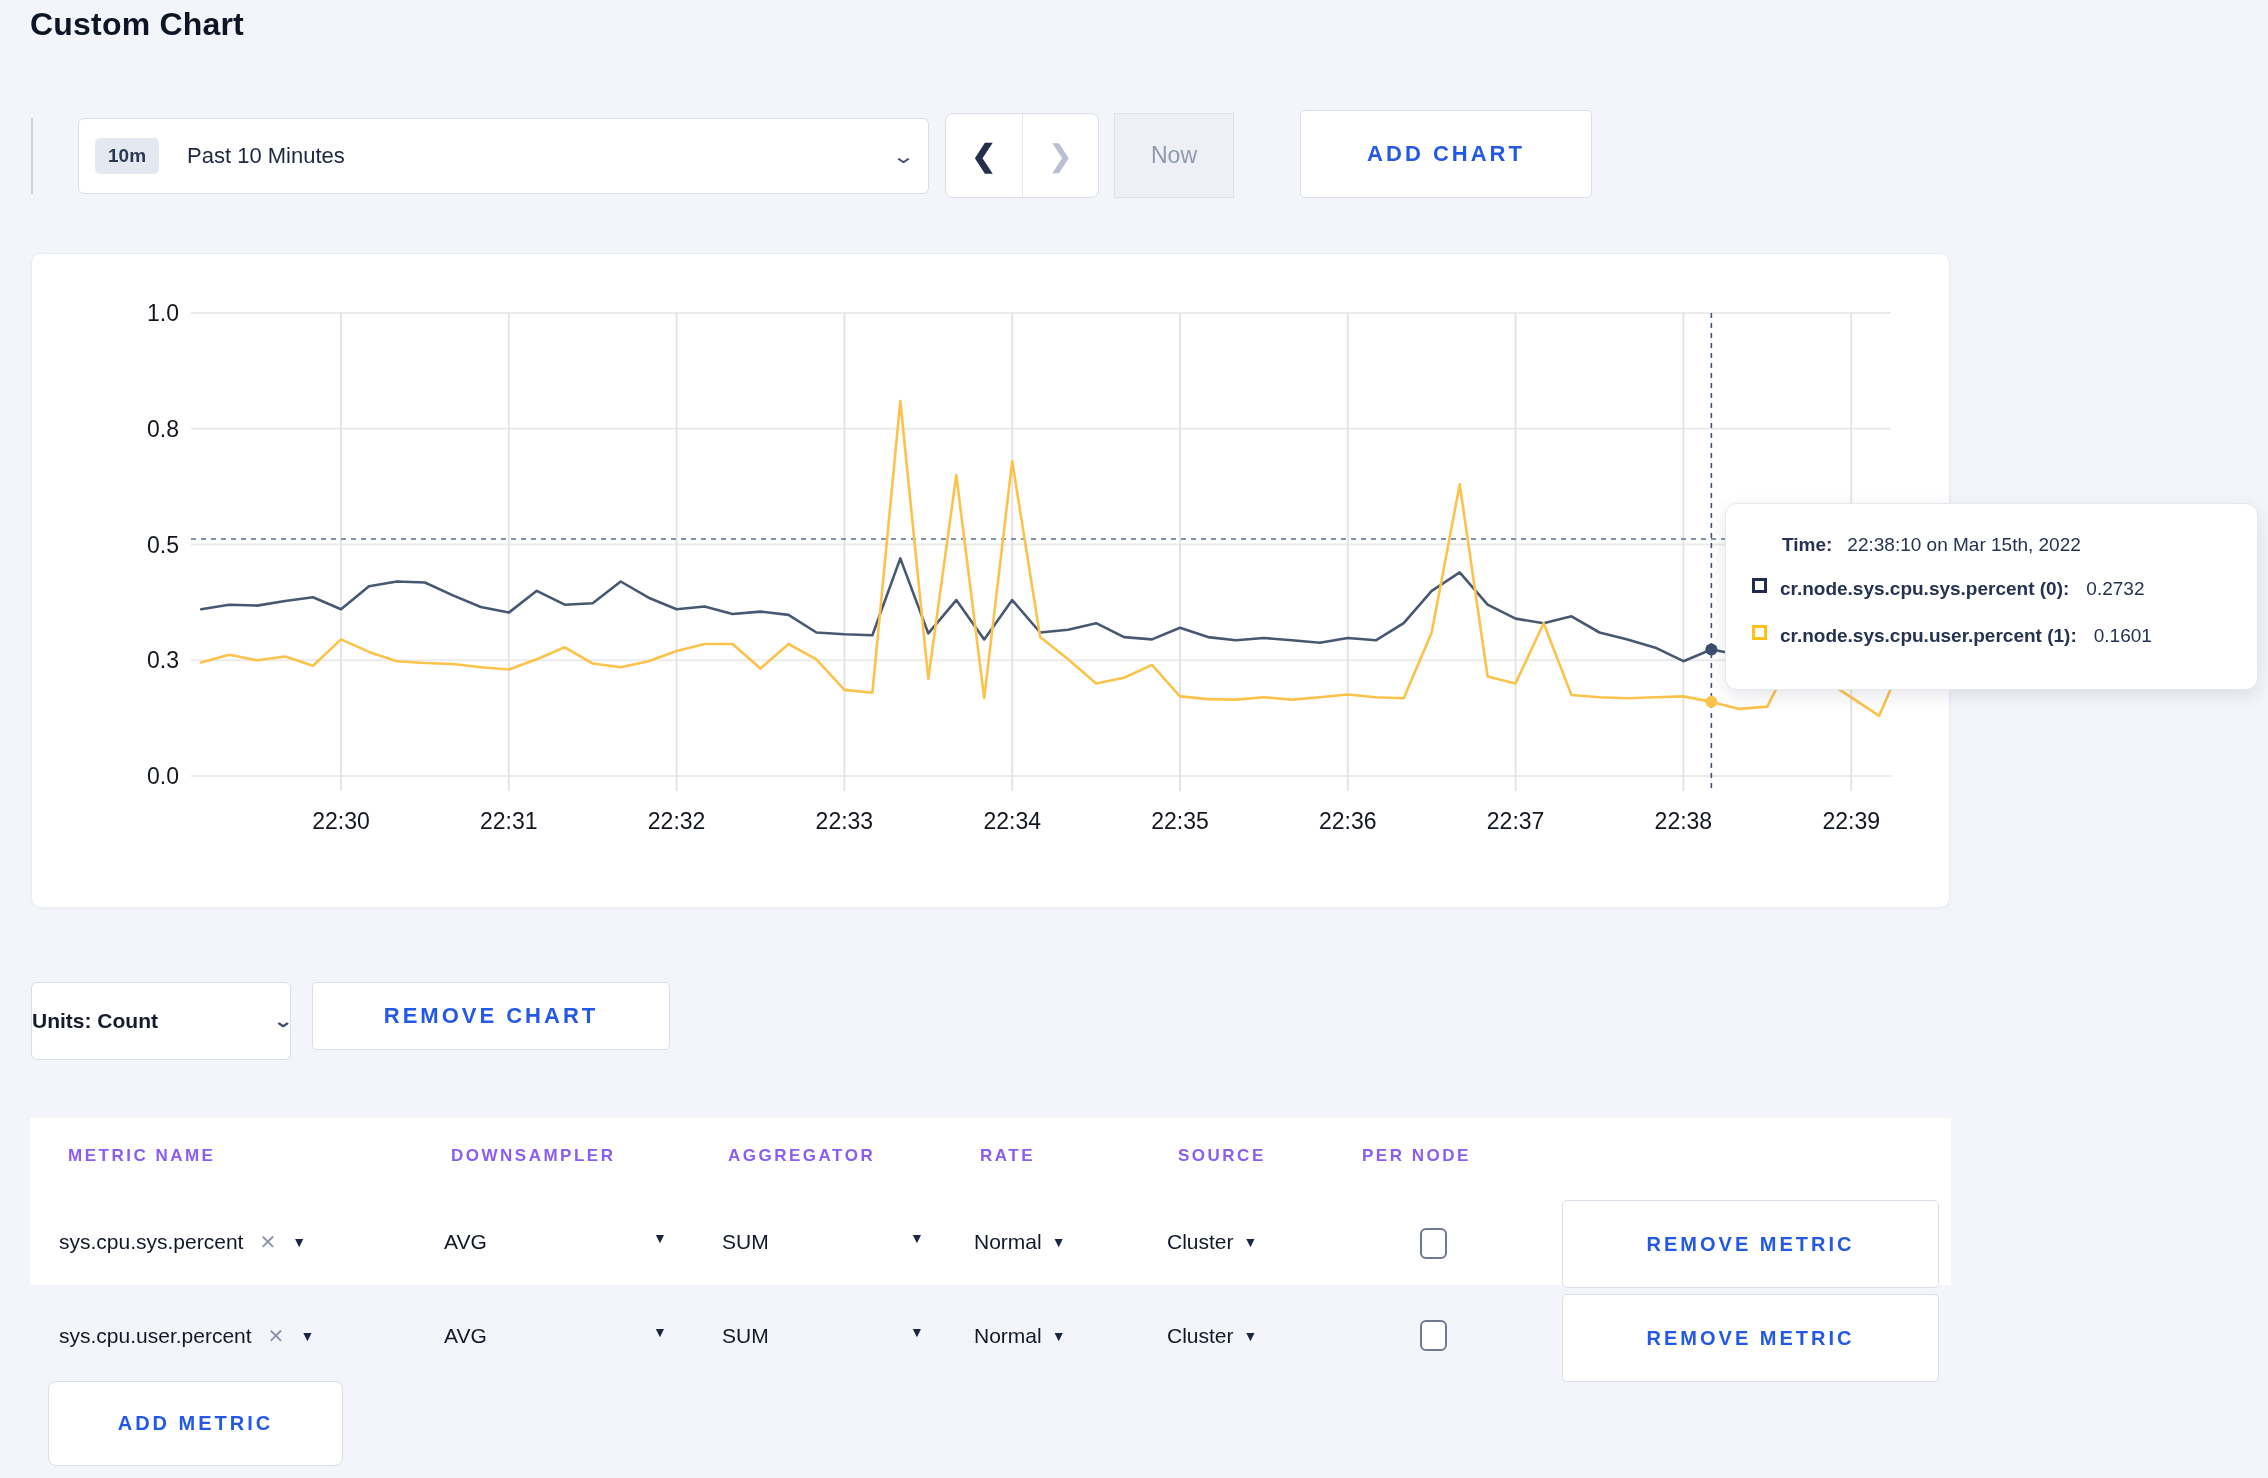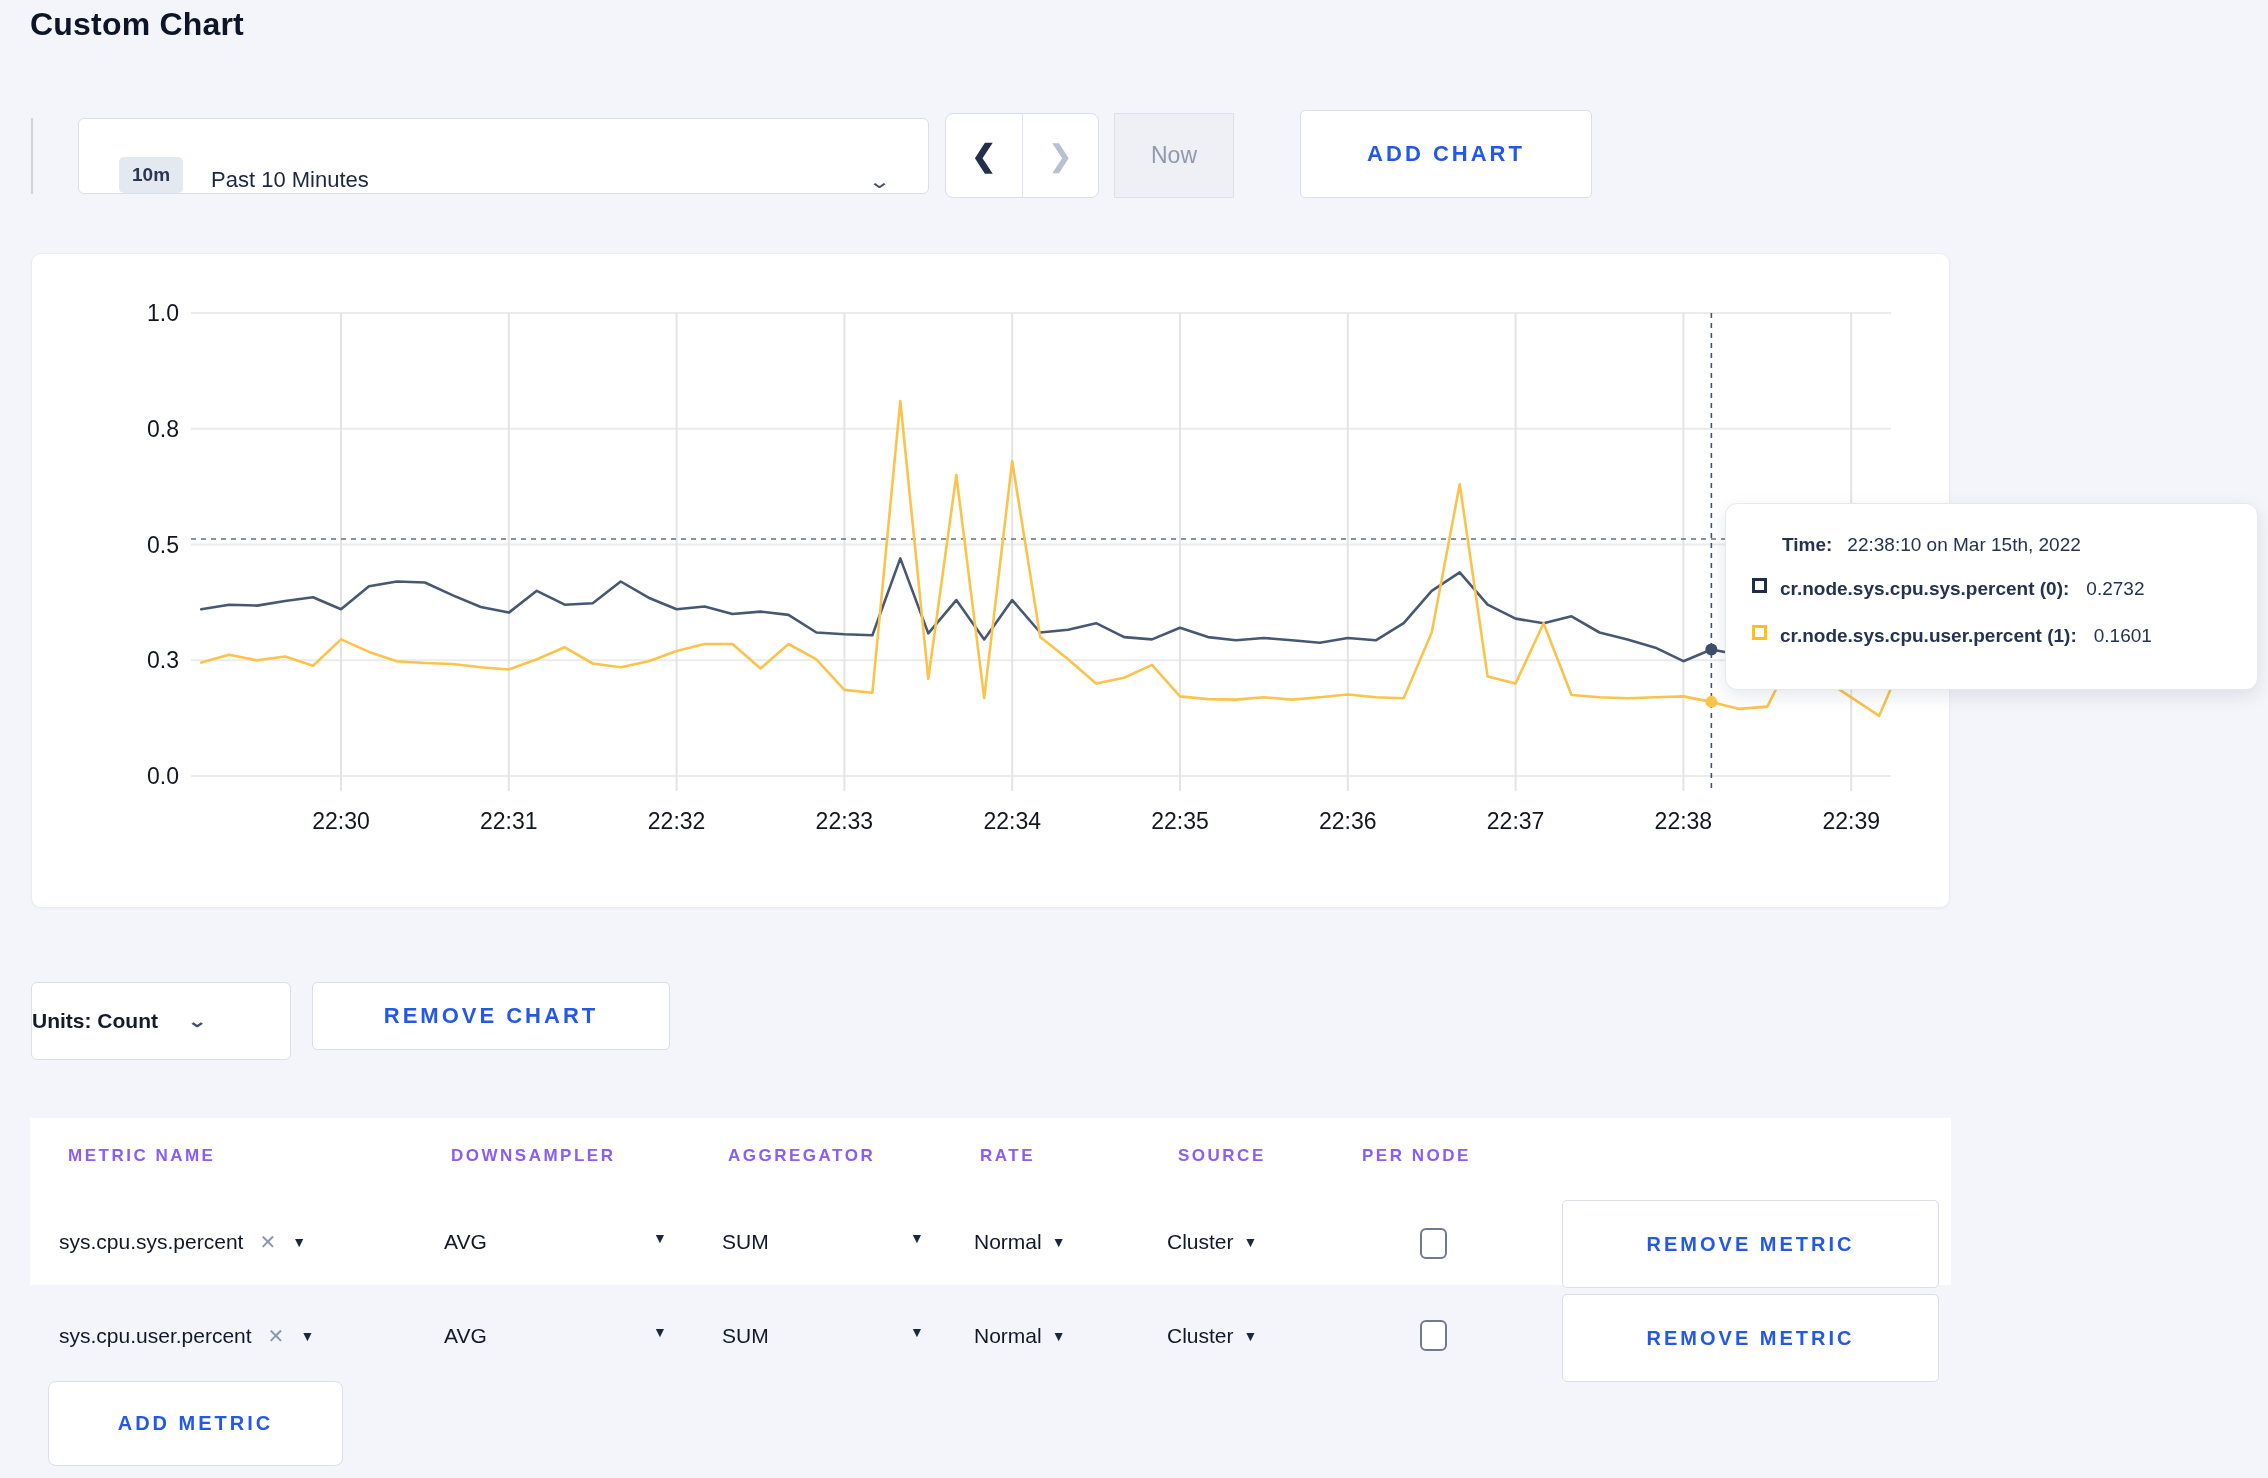--- a/index.html
+++ b/index.html
@@ -11,21 +11,21 @@
   }
   .abs { position:absolute; }
 
   
   .page-title { left:30px; top:6px; font-size:32px; font-weight:700; color:#0d1526; letter-spacing:.2px; }
   .v-divider { left:31px; top:118px; width:2px; height:76px; background:#ccd2de; }
 
   .range-select {
     left:78px; top:118px; width:851px; height:76px;
     background:#fff; border:1px solid #d9dee9; border-radius:6px;
-    display:flex; align-items:flex-end; padding:0 40px; cursor:pointer;
+    display:flex; align-items:center; padding:0 16px; cursor:pointer;
   }
   .range-badge {
     background:#e4e8f1; border-radius:5px; padding:7px 13px;
     font-size:19px; font-weight:700; color:#2b3853;
   }
   .range-label { margin-left:28px; font-size:22px; color:#1c2740; }
   .chev-down { margin-left:auto; color:#44506b; font-size:20px; transform:scaleX(1.4); }
 
   .arrow-group {
     left:945px; top:113px; width:154px; height:85px;
@@ -68,21 +68,21 @@
   .tt-row { position:absolute; left:26px; display:flex; gap:13px; align-items:flex-start; }
   .tt-row.r0 { top:74px; } .tt-row.r1 { top:121px; }
   .tt-swatch { width:15px; height:15px; background:#fff; border:3px solid #1f2c4d; display:inline-block; }
   .tt-row .lbl { font-weight:700; }
   .tt-row .val { margin-left:4px; }
 
   
   .units-btn {
     left:31px; top:982px; width:260px; height:78px;
     background:#fff; border:1px solid #d9dee9; border-radius:6px;
-    display:flex; align-items:center; justify-content:flex-start; gap:32px;
+    display:flex; align-items:center; justify-content:space-between; gap:16px;
     font-size:21px; font-weight:700; color:#141b2d; cursor:pointer;
   }
   .units-btn .chev-down { margin-left:0; font-size:17px; }
   .remove-chart-btn { left:312px; top:982px; width:358px; height:68px; font-size:22px; }
 
   
   .table-band { left:30px; top:1118px; width:1921px; height:167px; background:#fff; }
   .th { position:absolute; top:1146px; font-size:17px; font-weight:700; letter-spacing:2.5px; color:#8b5cf6; }
   .cell { position:absolute; font-size:21px; color:#10182a; display:flex; align-items:center; }
   .x-icon { color:#8d96a9; font-size:20px; margin-left:16px; }

